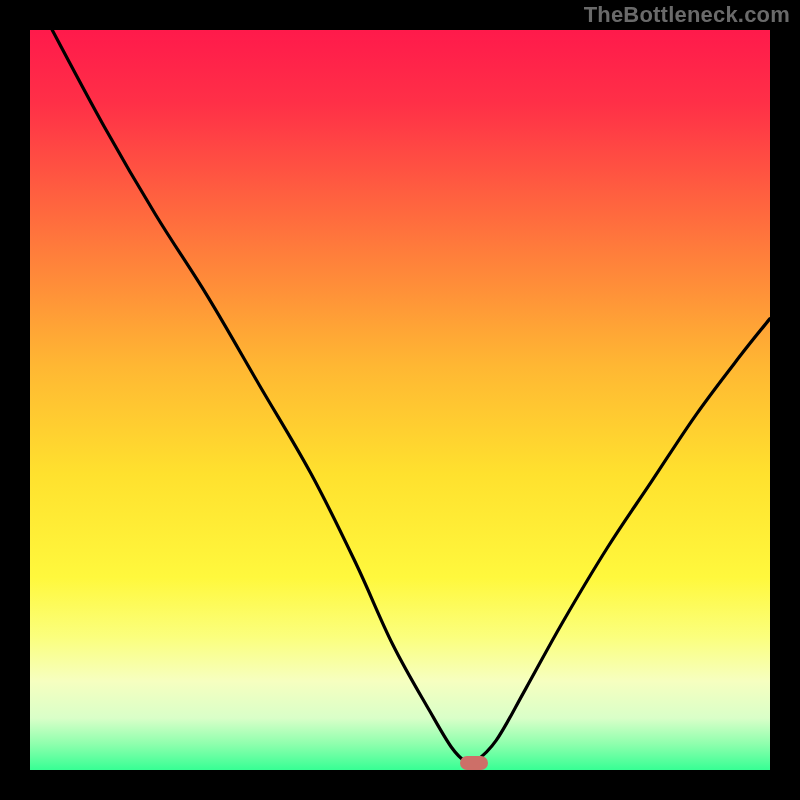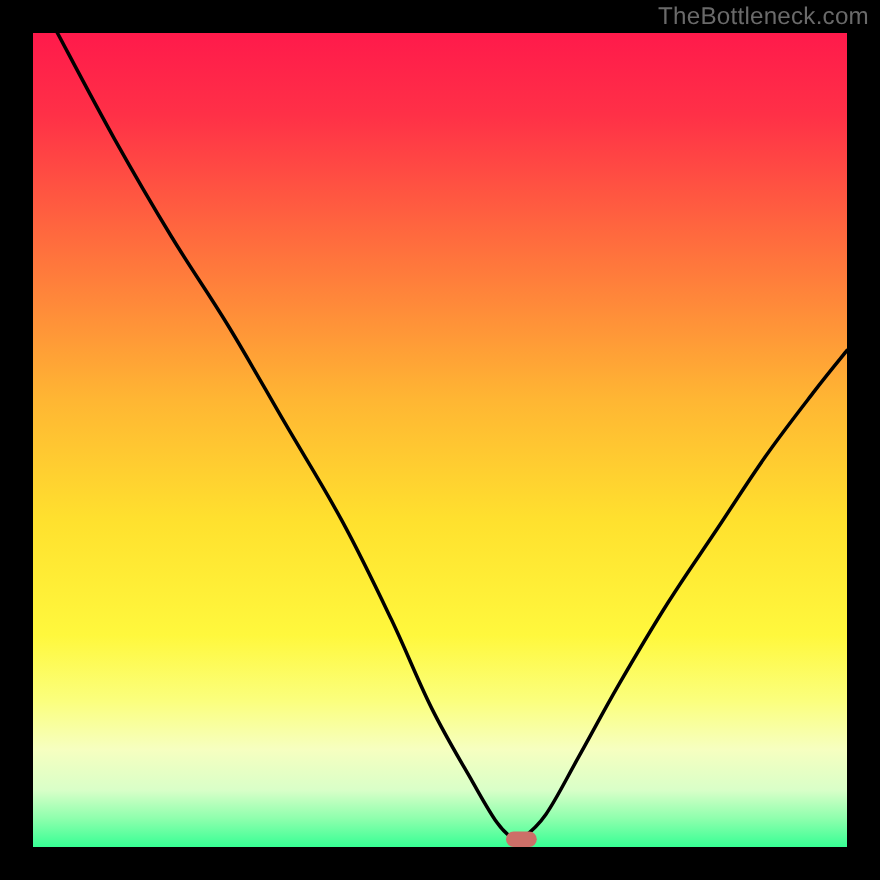--- a/index.html
+++ b/index.html
@@ -19,21 +19,21 @@
     height: 800px;
     box-sizing: border-box;
     background: #000;
   }
   .watermark {
     position: absolute;
     top: 2px;
     right: 10px;
     color: #6a6a6a;
     font-size: 22px;
-    font-weight: 400;
+    font-weight: 700;
     letter-spacing: 0.2px;
     user-select: none;
   }
   .plot-area {
     position: absolute;
     left: 30px;
     top: 30px;
     width: 740px;
     height: 740px;
   }

